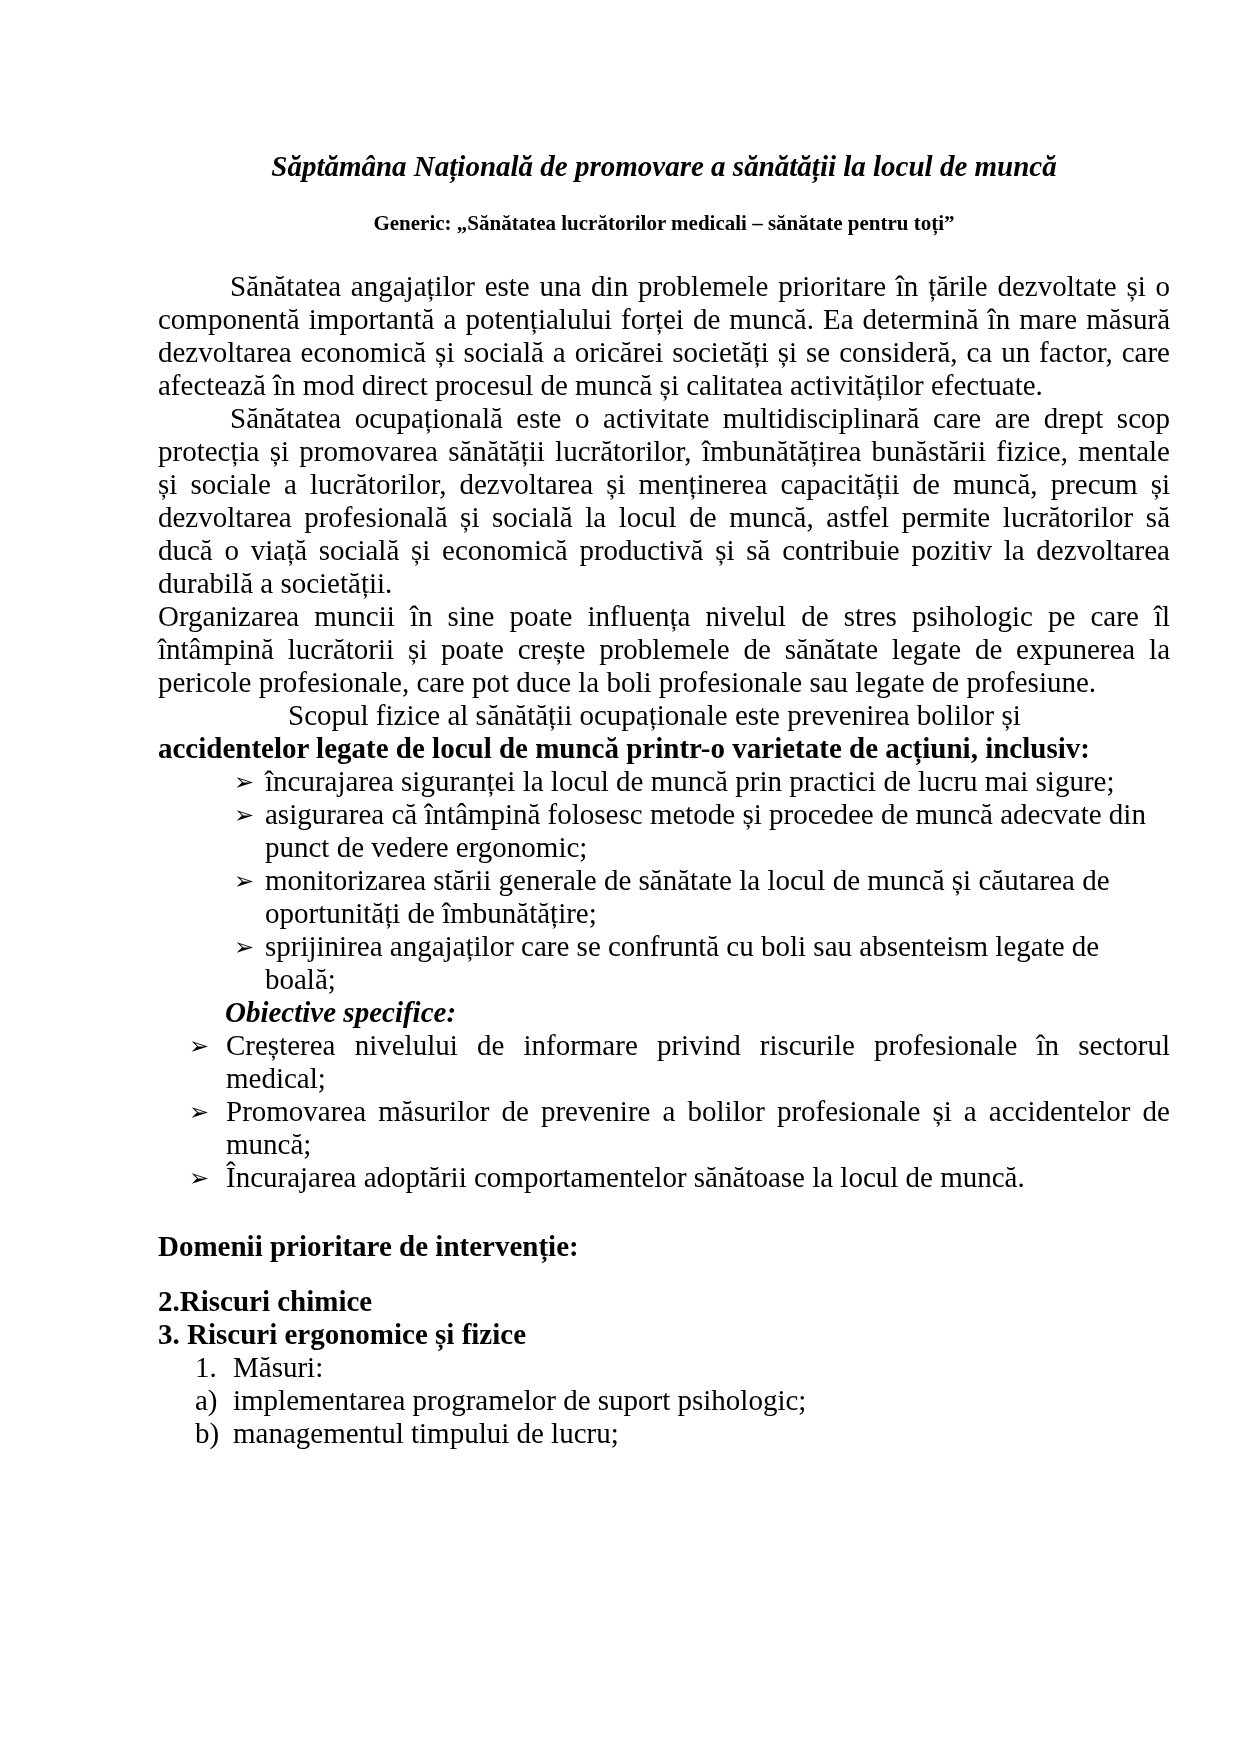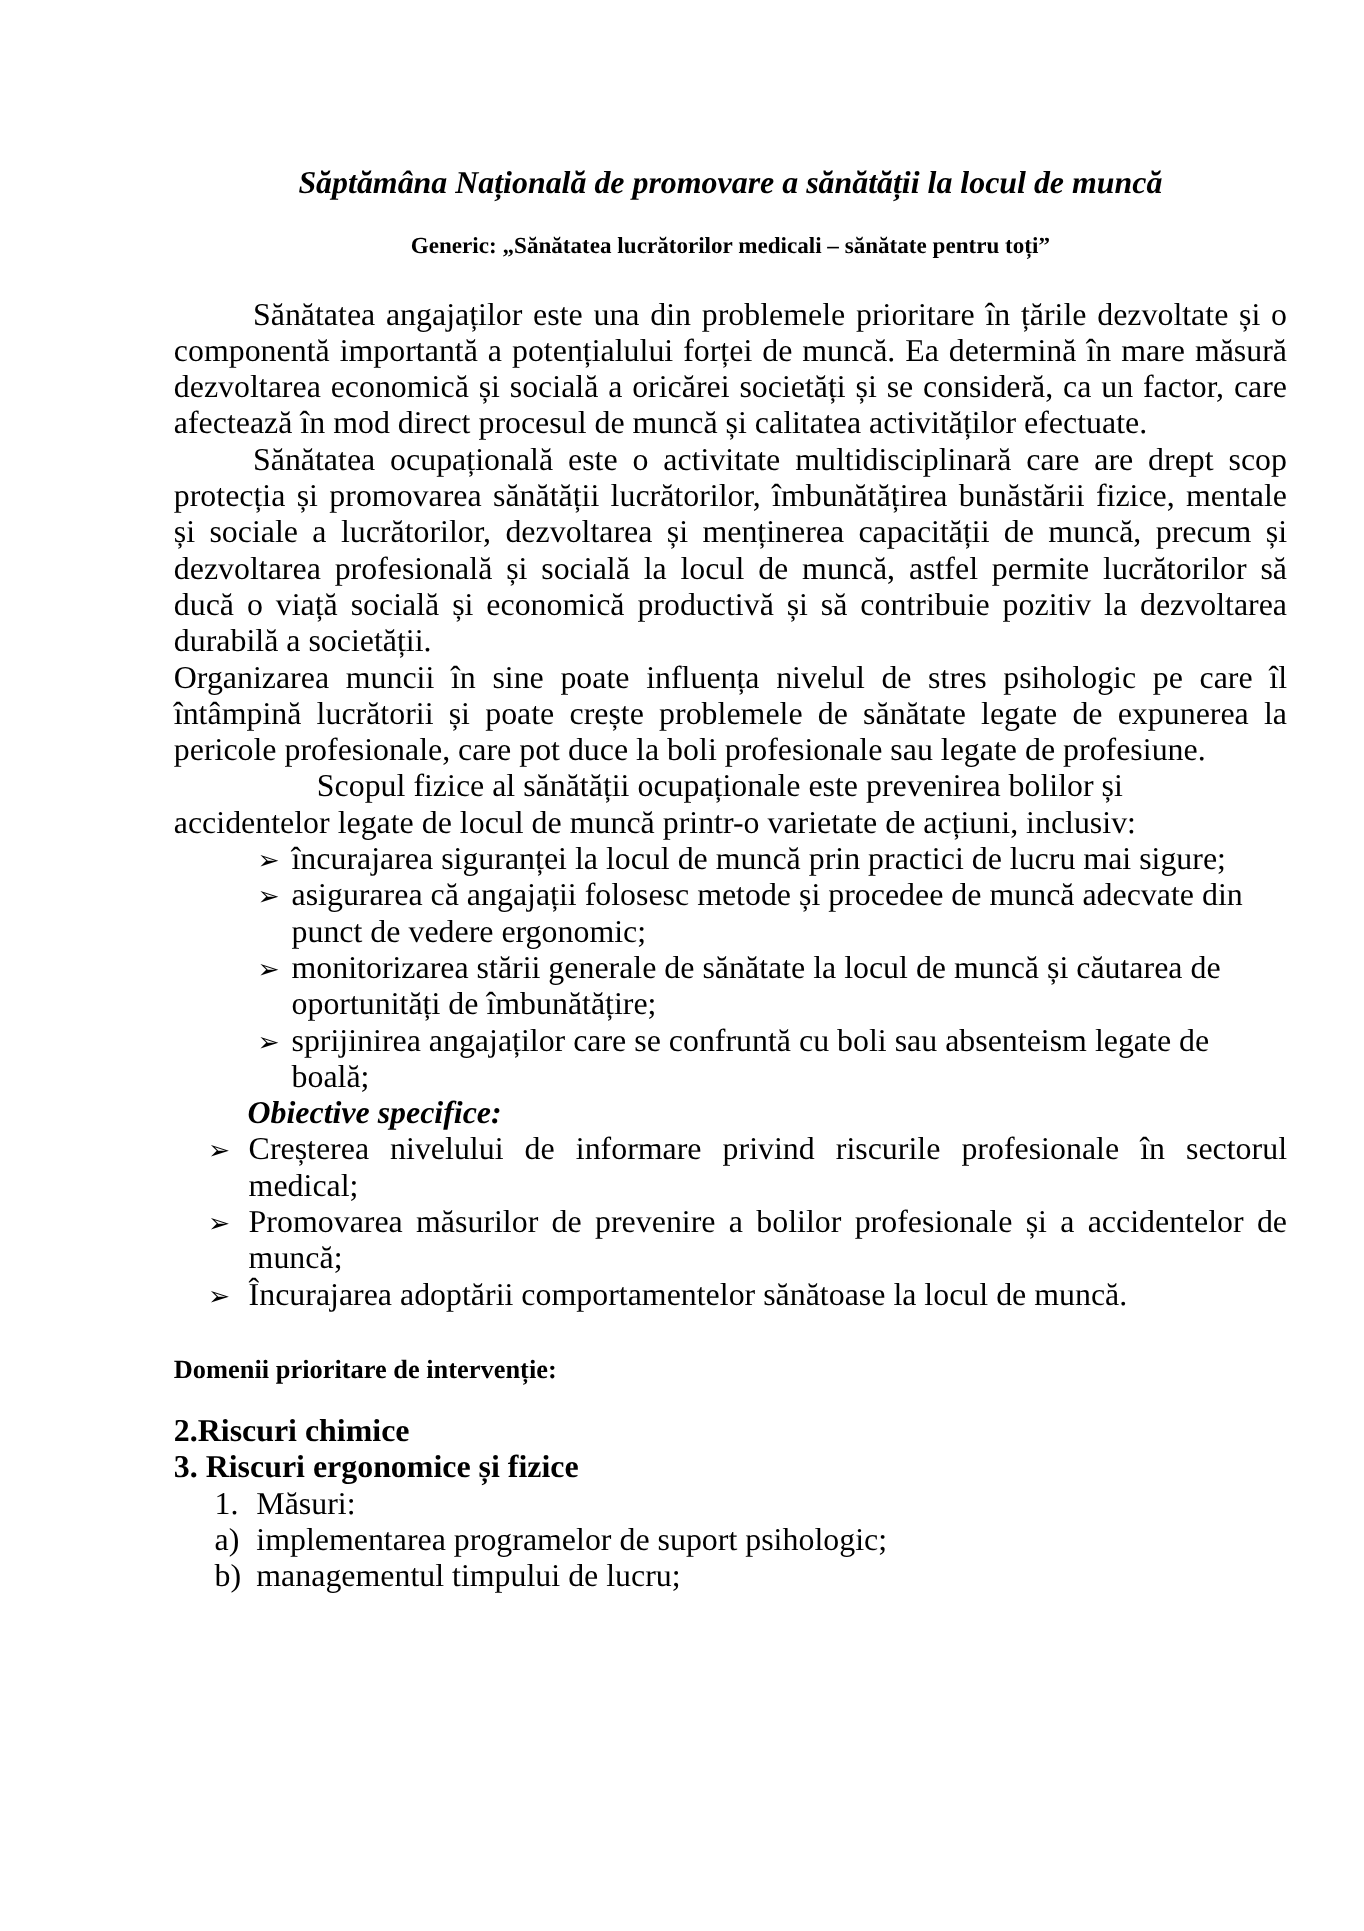--- a/index.html
+++ b/index.html
@@ -34,21 +34,21 @@
     font-size: 21px;
     font-weight: bold;
     line-height: 33px;
   }
   p.body {
     margin: 0;
   }
   .justify { text-align: justify; }
   .indent1 { text-indent: 72px; }
   .scope-line1 { display: block; padding-left: 130px; }
-  .scope-line2 { display: block; }
+  .scope-line2 { display: block; font-weight: bold; }
   ul.arrow-list {
     list-style: none;
     margin: 0;
     padding: 0;
   }
   ul.arrow-list li {
     position: relative;
     margin: 0;
   }
   .lvl2 li { padding-left: 107px; }
@@ -64,21 +64,21 @@
   }
   .objectives-heading {
     margin: 0;
     padding-left: 67px;
     font-weight: bold;
     font-style: italic;
   }
   .domains-heading {
     margin: 36px 0 22px 0;
     font-weight: bold;
-    font-size: 24px;
+    font-size: 29px;
     line-height: 33px;
   }
   .domain-line {
     margin: 0;
     font-weight: bold;
   }
   .measure-row {
     margin: 0;
     padding-left: 37px;
   }
@@ -107,21 +107,21 @@
     <span class="scope-line2">accidentelor legate de locul de muncă printr-o varietate de acțiuni, inclusiv:</span>
   </p>
 
   <ul class="arrow-list lvl2">
     <li>
       <span class="marker">➢</span>
       <span>încurajarea siguranței la locul de muncă prin practici de lucru mai sigure;</span>
     </li>
     <li>
       <span class="marker">➢</span>
-      <span>asigurarea că angajații folosesc metode și procedee de muncă adecvate din punct de vedere ergonomic;</span>
+      <span>asigurarea că întâmpină folosesc metode și procedee de muncă adecvate din punct de vedere ergonomic;</span>
     </li>
     <li>
       <span class="marker">➢</span>
       <span>monitorizarea stării generale de sănătate la locul de muncă și căutarea de oportunități de îmbunătățire;</span>
     </li>
     <li>
       <span class="marker">➢</span>
       <span>sprijinirea angajaților care se confruntă cu boli sau absenteism legate de boală;</span>
     </li>
   </ul>

